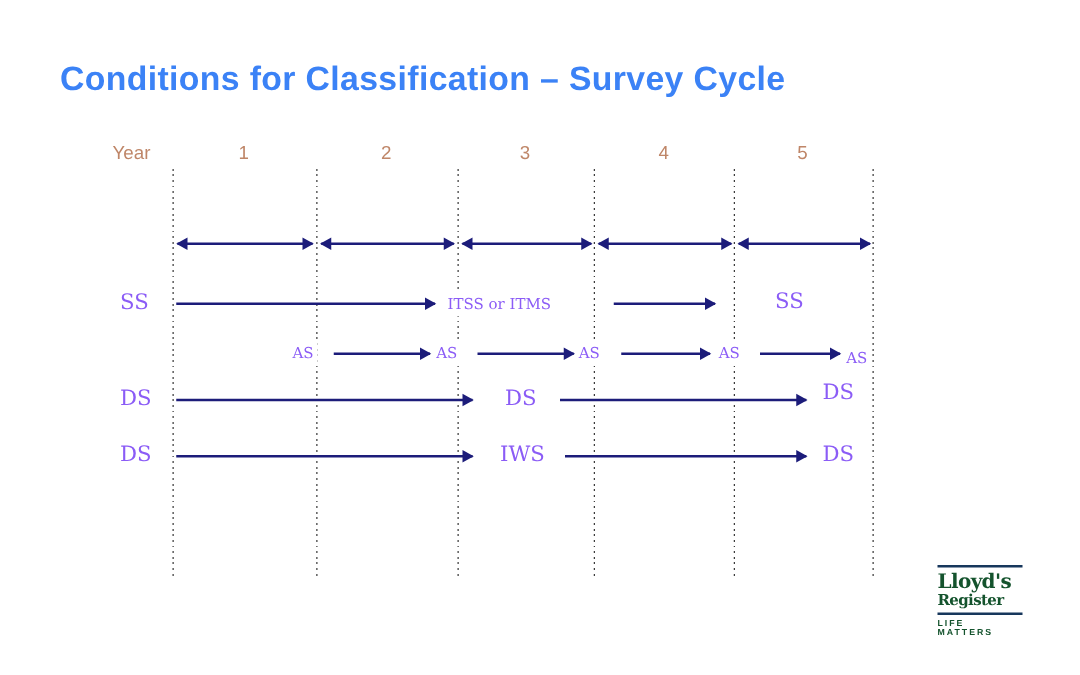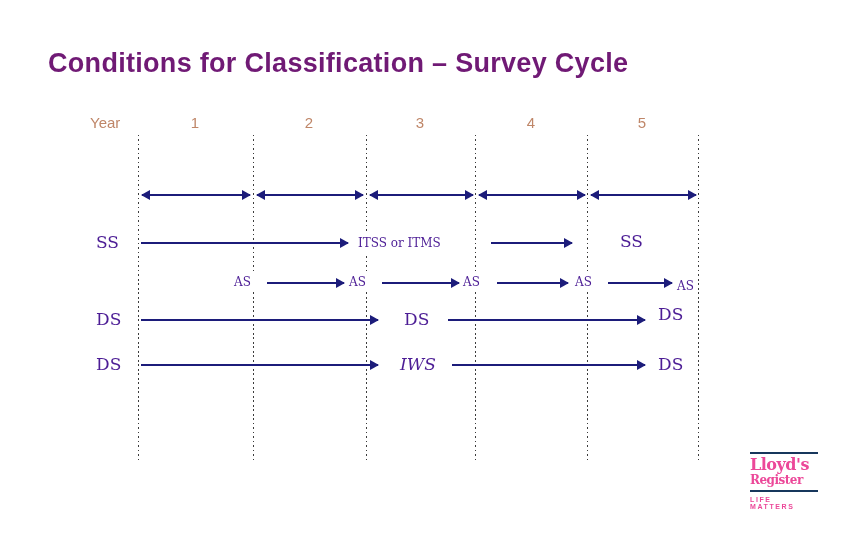--- a/index.html
+++ b/index.html
@@ -4,46 +4,46 @@
 <style>
   html,body{margin:0;padding:0;}
   body{
     width:864px;height:540px;position:relative;background:#ffffff;overflow:hidden;
     font-family:"Liberation Sans",sans-serif;
   }
   .abs{position:absolute;}
   
   .title{
     left:48px;top:48px;font-size:27px;font-weight:600;letter-spacing:.3px;
-    color:#701a75;white-space:nowrap;
+    color:#3b82f6;white-space:nowrap;
   }
   
   .year-label{left:90px;top:114px;font-size:15px;color:#bf8668;}
   .year-num{top:114px;font-size:15px;color:#bf8668;transform:translateX(-50%);}
   
   .vline{
     top:135px;height:327px;width:2px;z-index:1;
     background-image:repeating-linear-gradient(to bottom,#3c3c3c 0 1.5px,transparent 1.5px 4.5px);
     background-size:1px 100%;background-repeat:no-repeat;
   }
   
   .arrow{height:2px;background:#1c1c7a;z-index:3;}
   .arrow .head-r,.arrow .head-l{position:absolute;top:-4px;width:0;height:0;
     border-top:5px solid transparent;border-bottom:5px solid transparent;}
   .arrow .head-r{right:-1px;border-left:9px solid #1c1c7a;}
   .arrow .head-l{left:-1px;border-right:9px solid #1c1c7a;}
   
   .lbl{
-    font-family:"DejaVu Serif","Liberation Serif",serif;color:#4c1d95;
+    font-family:"DejaVu Serif","Liberation Serif",serif;color:#8b5cf6;
     font-size:17px;line-height:20px;background:#ffffff;padding:0 3px;
     z-index:4;white-space:nowrap;
   }
   .lbl.small{font-size:12px;}
   
-  .logo{left:750px;top:452px;width:68px;z-index:5;color:#ec4899;}
+  .logo{left:750px;top:452px;width:68px;z-index:5;color:#14532d;}
   .logo .rule{height:2px;background:#17375c;width:100%;}
   .logo .l1{font-family:"DejaVu Serif","Liberation Serif",serif;font-weight:700;
     font-size:16px;line-height:16px;margin-top:3px;letter-spacing:-0.5px;}
   .logo .l2{font-family:"DejaVu Serif","Liberation Serif",serif;font-weight:700;
     font-size:12px;line-height:14px;margin-bottom:3px;letter-spacing:-0.5px;}
   .logo .tag{font-size:7px;font-weight:700;letter-spacing:1.6px;margin-top:4px;}
 </style>
 </head>
 <body>
 
@@ -119,21 +119,21 @@
 <div class="abs lbl" style="left:401px;top:309px;">DS</div>
 <div class="abs arrow" style="left:448px;top:319px;width:197px;">
     <span class="head-r"></span>
   </div>
 <div class="abs lbl" style="left:655px;top:304px;">DS</div>
 
 <div class="abs lbl" style="left:93px;top:354px;">DS</div>
 <div class="abs arrow" style="left:141px;top:364px;width:237px;">
     <span class="head-r"></span>
   </div>
-<div class="abs lbl" style="left:397px;top:354px;font-style:italic;">IWS</div>
+<div class="abs lbl" style="left:397px;top:354px;">IWS</div>
 <div class="abs arrow" style="left:452px;top:364px;width:193px;">
     <span class="head-r"></span>
   </div>
 <div class="abs lbl" style="left:655px;top:354px;">DS</div>
 
 <div class="abs logo">
   <div class="rule"></div>
   <div class="l1">Lloyd's</div>
   <div class="l2">Register</div>
   <div class="rule"></div>

